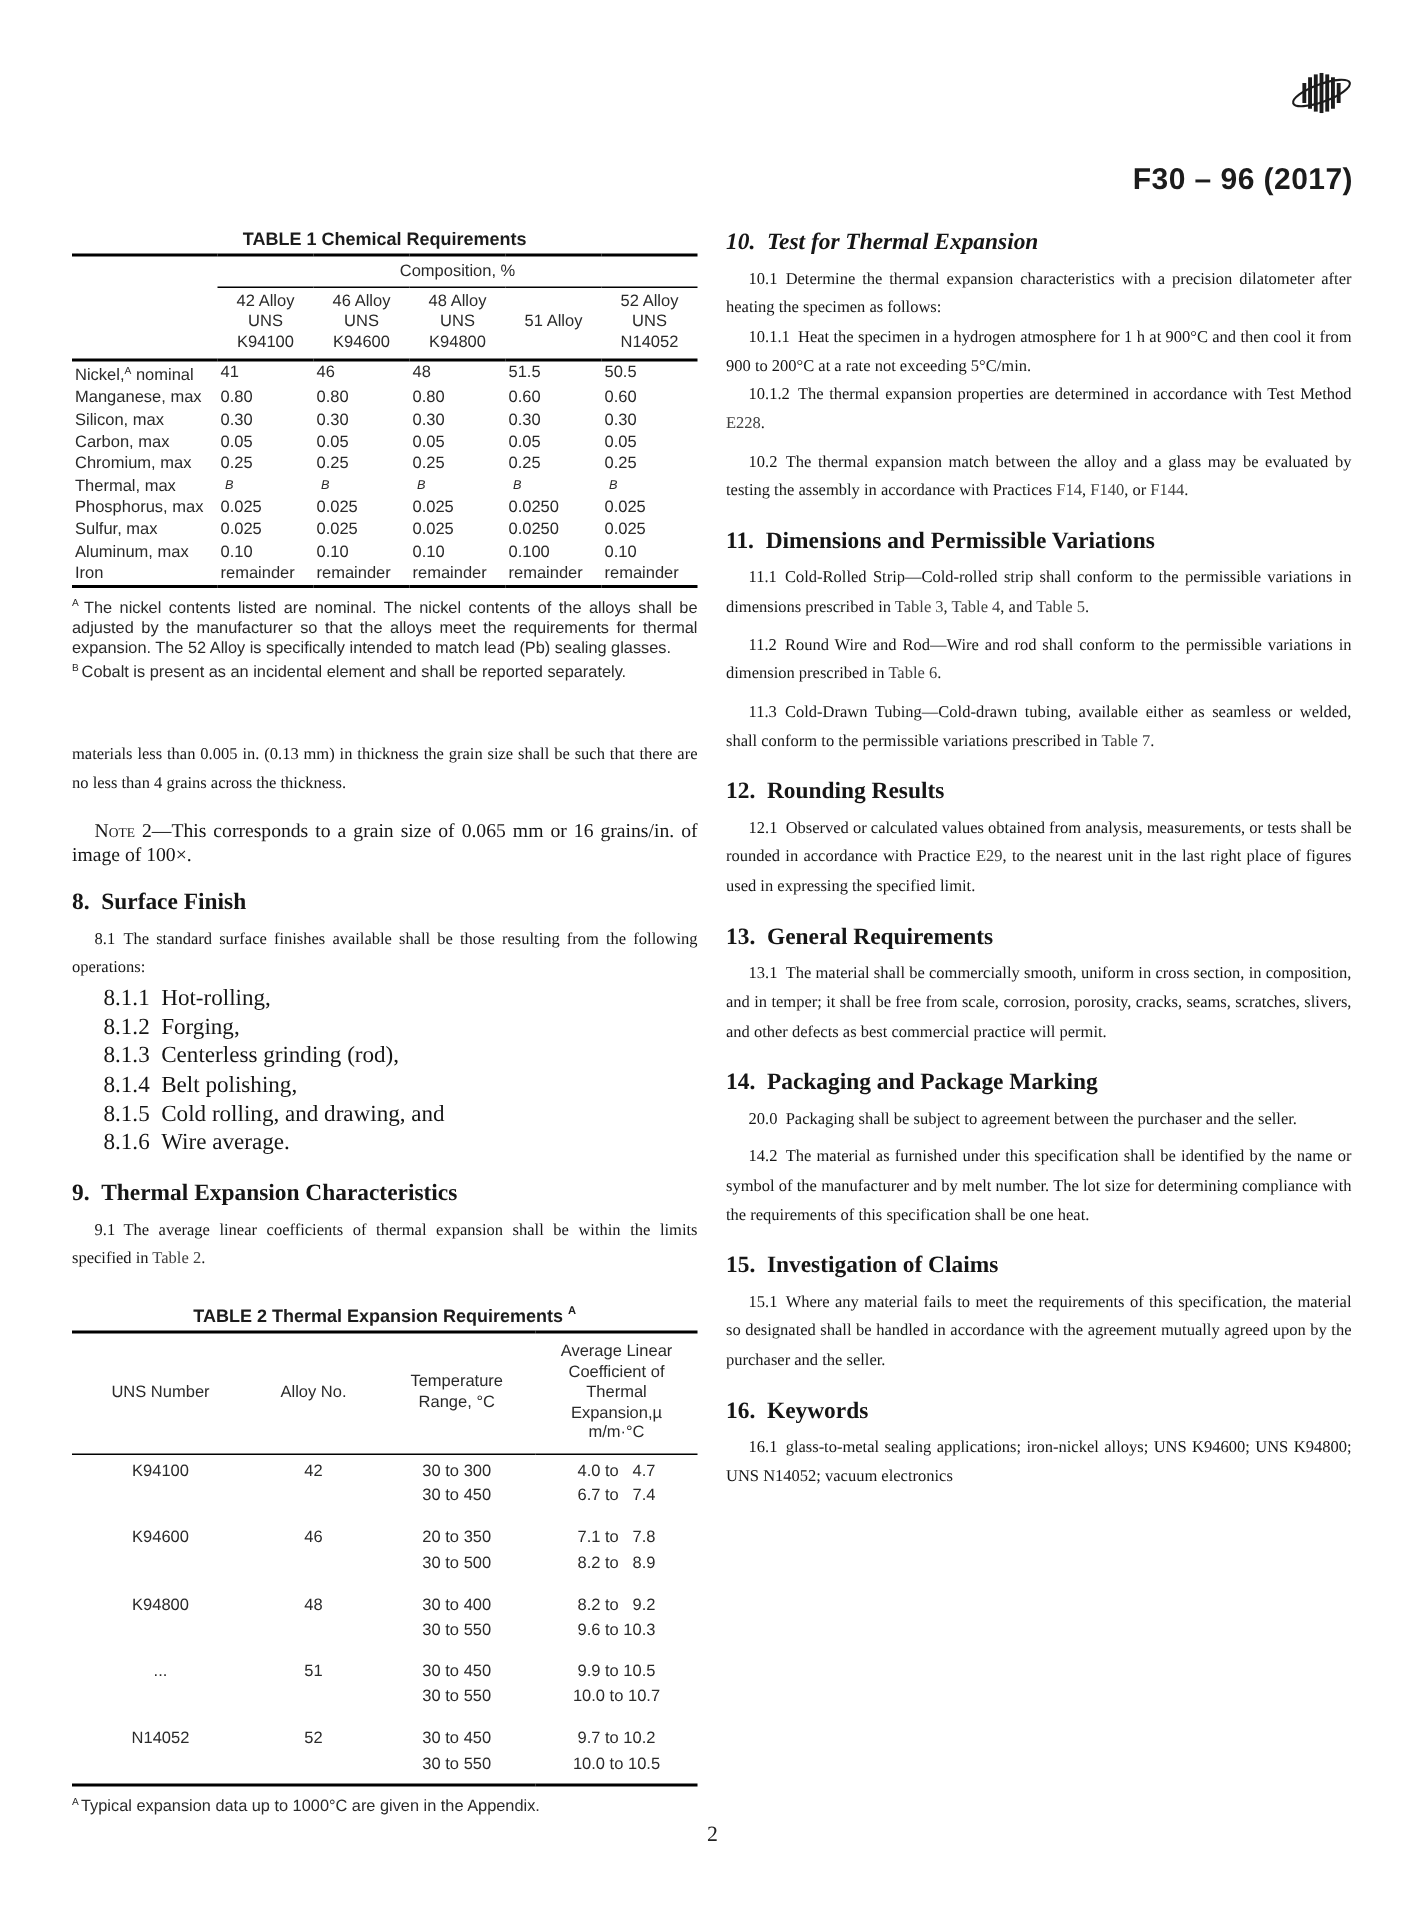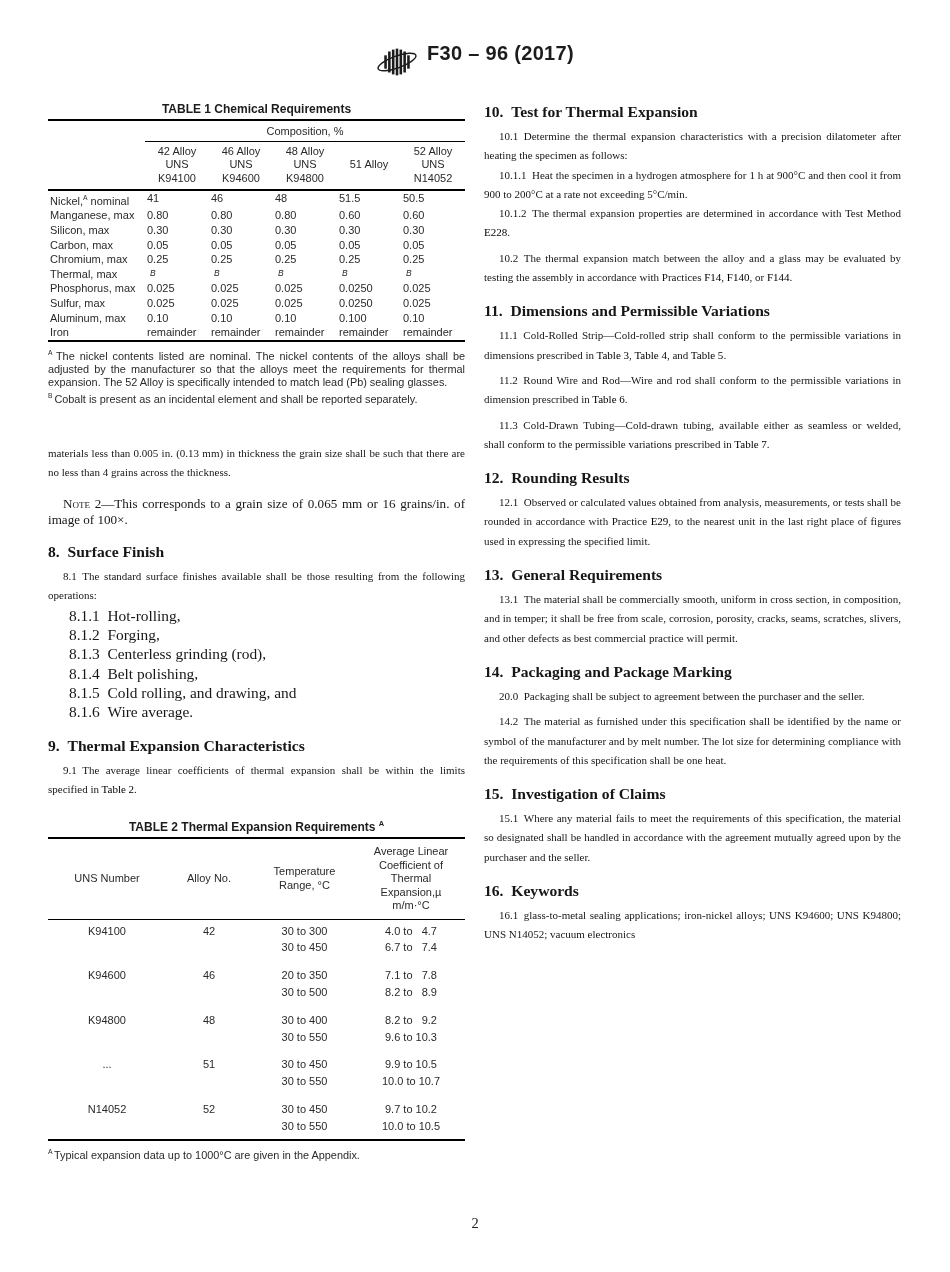--- a/index.html
+++ b/index.html
@@ -1,35 +1,35 @@
 <!DOCTYPE html>
 <html><head>
 <meta charset="utf-8">
 <style>
   html,body{margin:0;padding:0;background:#ffffff;}
   body{width:950px;height:1272px;position:relative;color:#161616;}
   .page{box-sizing:border-box;width:950px;height:1272px;padding:42px 48px 0;position:relative;
         font-family:"Liberation Serif", serif;}
-  .header{display:flex;justify-content:center;align-items:flex-start;gap:9px;margin-bottom:20px;}
+  .header{display:flex;justify-content:center;align-items:flex-end;gap:27px;margin-bottom:20px;flex-direction:column;}
   .header-title{font-family:"Liberation Sans", sans-serif;font-weight:bold;font-size:20px;color:#1c1c1c;letter-spacing:0.3px;}
   .columns{display:flex;gap:19px;}
   .col{width:417px;}
 
   
   .p{font-size:11px;line-height:19.3px;text-align:justify;margin:0;}
   .ind{text-indent:15px;}
   .ps{margin-top:6px;}
   .h2{font-size:15.6px;font-weight:bold;margin:14px 0 6px;line-height:19px;}
-  .h2.first{margin-top:0;}
+  .h2.first{margin-top:0;font-style:italic;}
   .li{font-size:15.4px;line-height:19.3px;margin:0;padding-left:21px;}
   .note{font-size:13.1px;line-height:16.2px;text-align:justify;margin:13px 0 0;text-indent:15px;}
   .sc{font-variant:small-caps;}
   .it{}
   .sup{vertical-align:super;font-size:0.62em;}
-  .link{color:#000000;}
+  .link{color:#404040;}
 
   
   .tbl-title{font-family:"Liberation Sans", sans-serif;font-weight:bold;font-size:12px;
              text-align:center;margin:0 0 3px;color:#1c1c1c;}
   table{border-collapse:collapse;table-layout:fixed;width:417px;
         font-family:"Liberation Sans", sans-serif;font-size:11px;color:#2a2a2a;}
   .t1{border-top:2px solid #000;border-bottom:2px solid #000;}
   .t1 td{padding:0 2px;line-height:14.6px;text-align:left;vertical-align:top;overflow:hidden;}
   .t1 .comp{text-align:center;border-bottom:1px solid #000;padding:3px 0 2px;}
   .t1 .hdr td{text-align:center;white-space:pre-line;border-bottom:2px solid #000;

